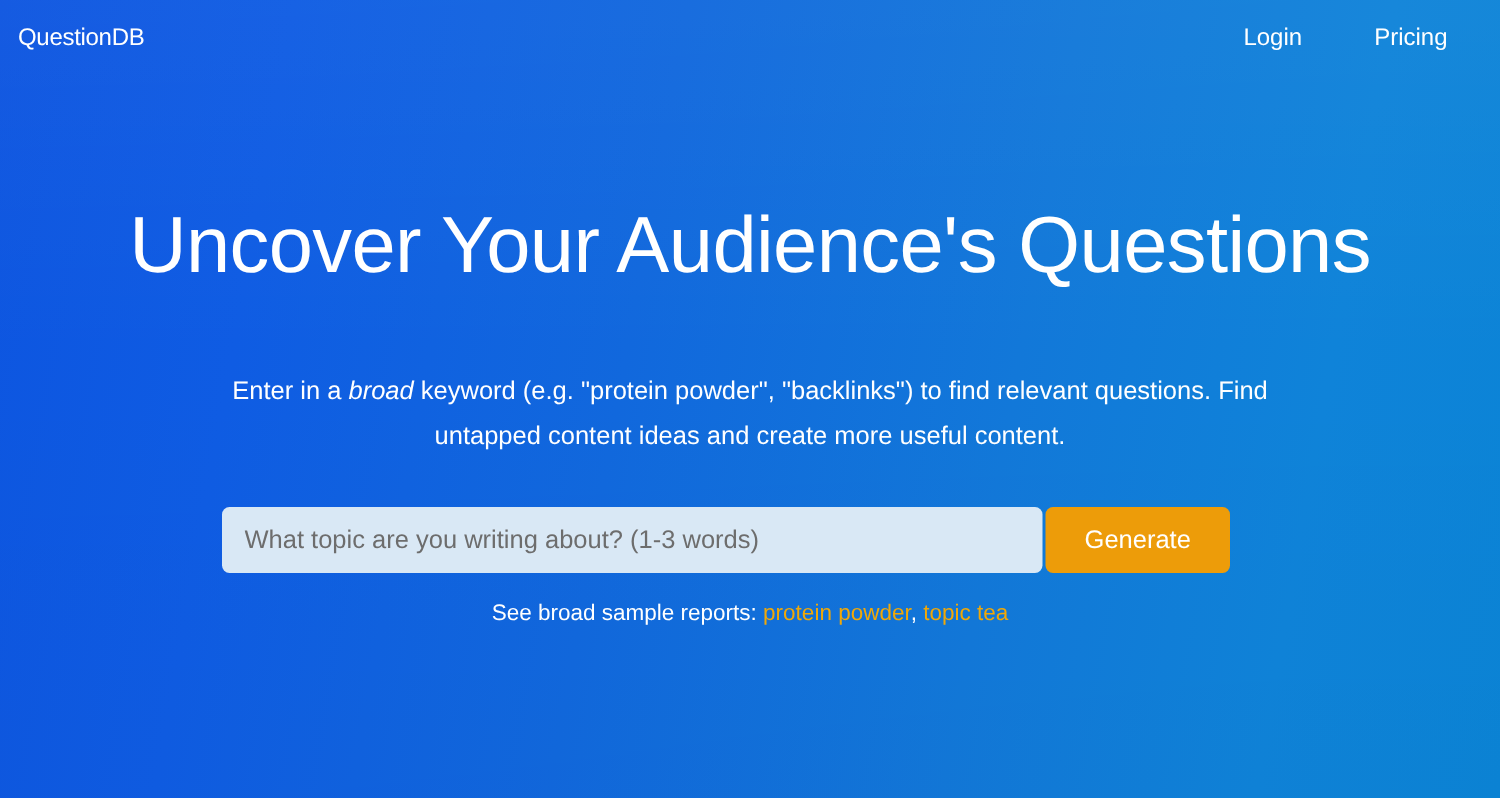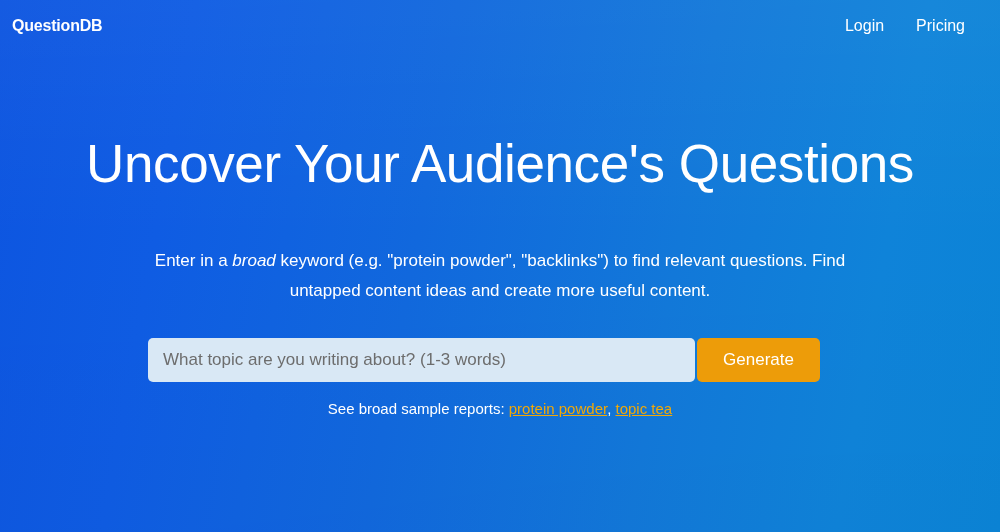--- a/index.html
+++ b/index.html
@@ -48,28 +48,28 @@
     display: flex;
     align-items: center;
     justify-content: space-between;
     padding: 0 13px 0 12px;
     box-sizing: border-box;
     z-index: 3;
   }
   .brand {
     color: #ffffff;
     font-size: 16px;
-    font-weight: bold;
+    font-weight: normal;
     letter-spacing: -0.2px;
     line-height: 1;
     text-align: right;
   }
   .nav-links {
     display: flex;
-    gap: 32px;
+    gap: 48px;
     margin-right: 22px;
   }
   .nav-link {
     color: #ffffff;
     font-size: 16px;
     font-weight: normal;
     text-decoration: none;
     line-height: 1;
     cursor: pointer;
   }
@@ -171,21 +171,20 @@
     top: 399px;
     left: 0;
     width: 1000px;
     text-align: center;
     color: #ffffff;
     font-size: 15px;
     line-height: 20px;
   }
   .sample-link {
     color: #f0a808;
-    text-decoration: underline;
     cursor: pointer;
   }
   .sample-sep {
     color: #ffffff;
   }
 </style>
 </head>
 <body>
 
 <div class="page">

